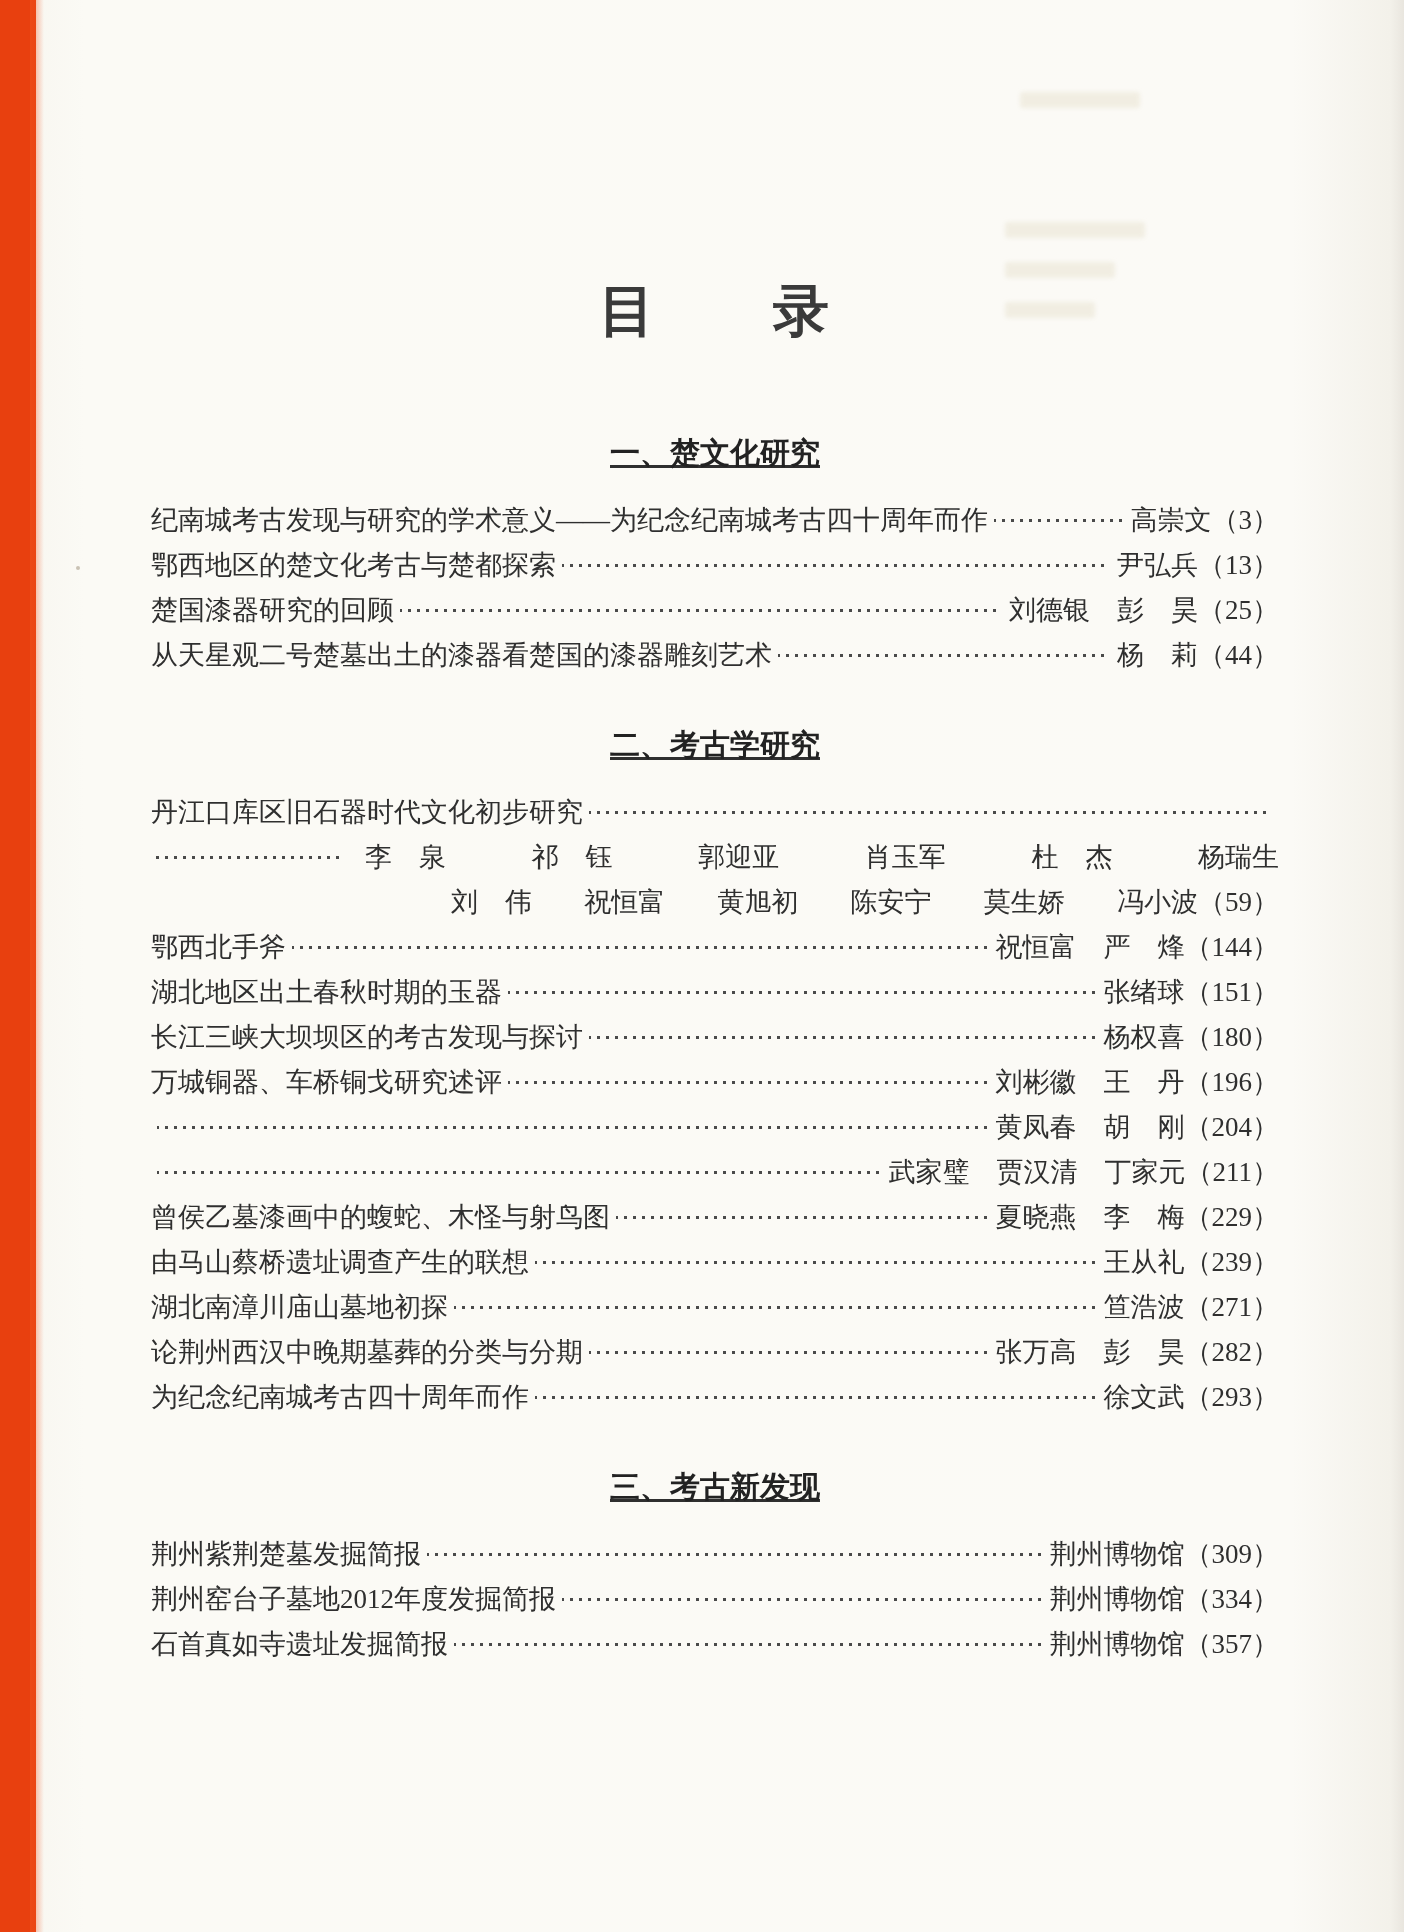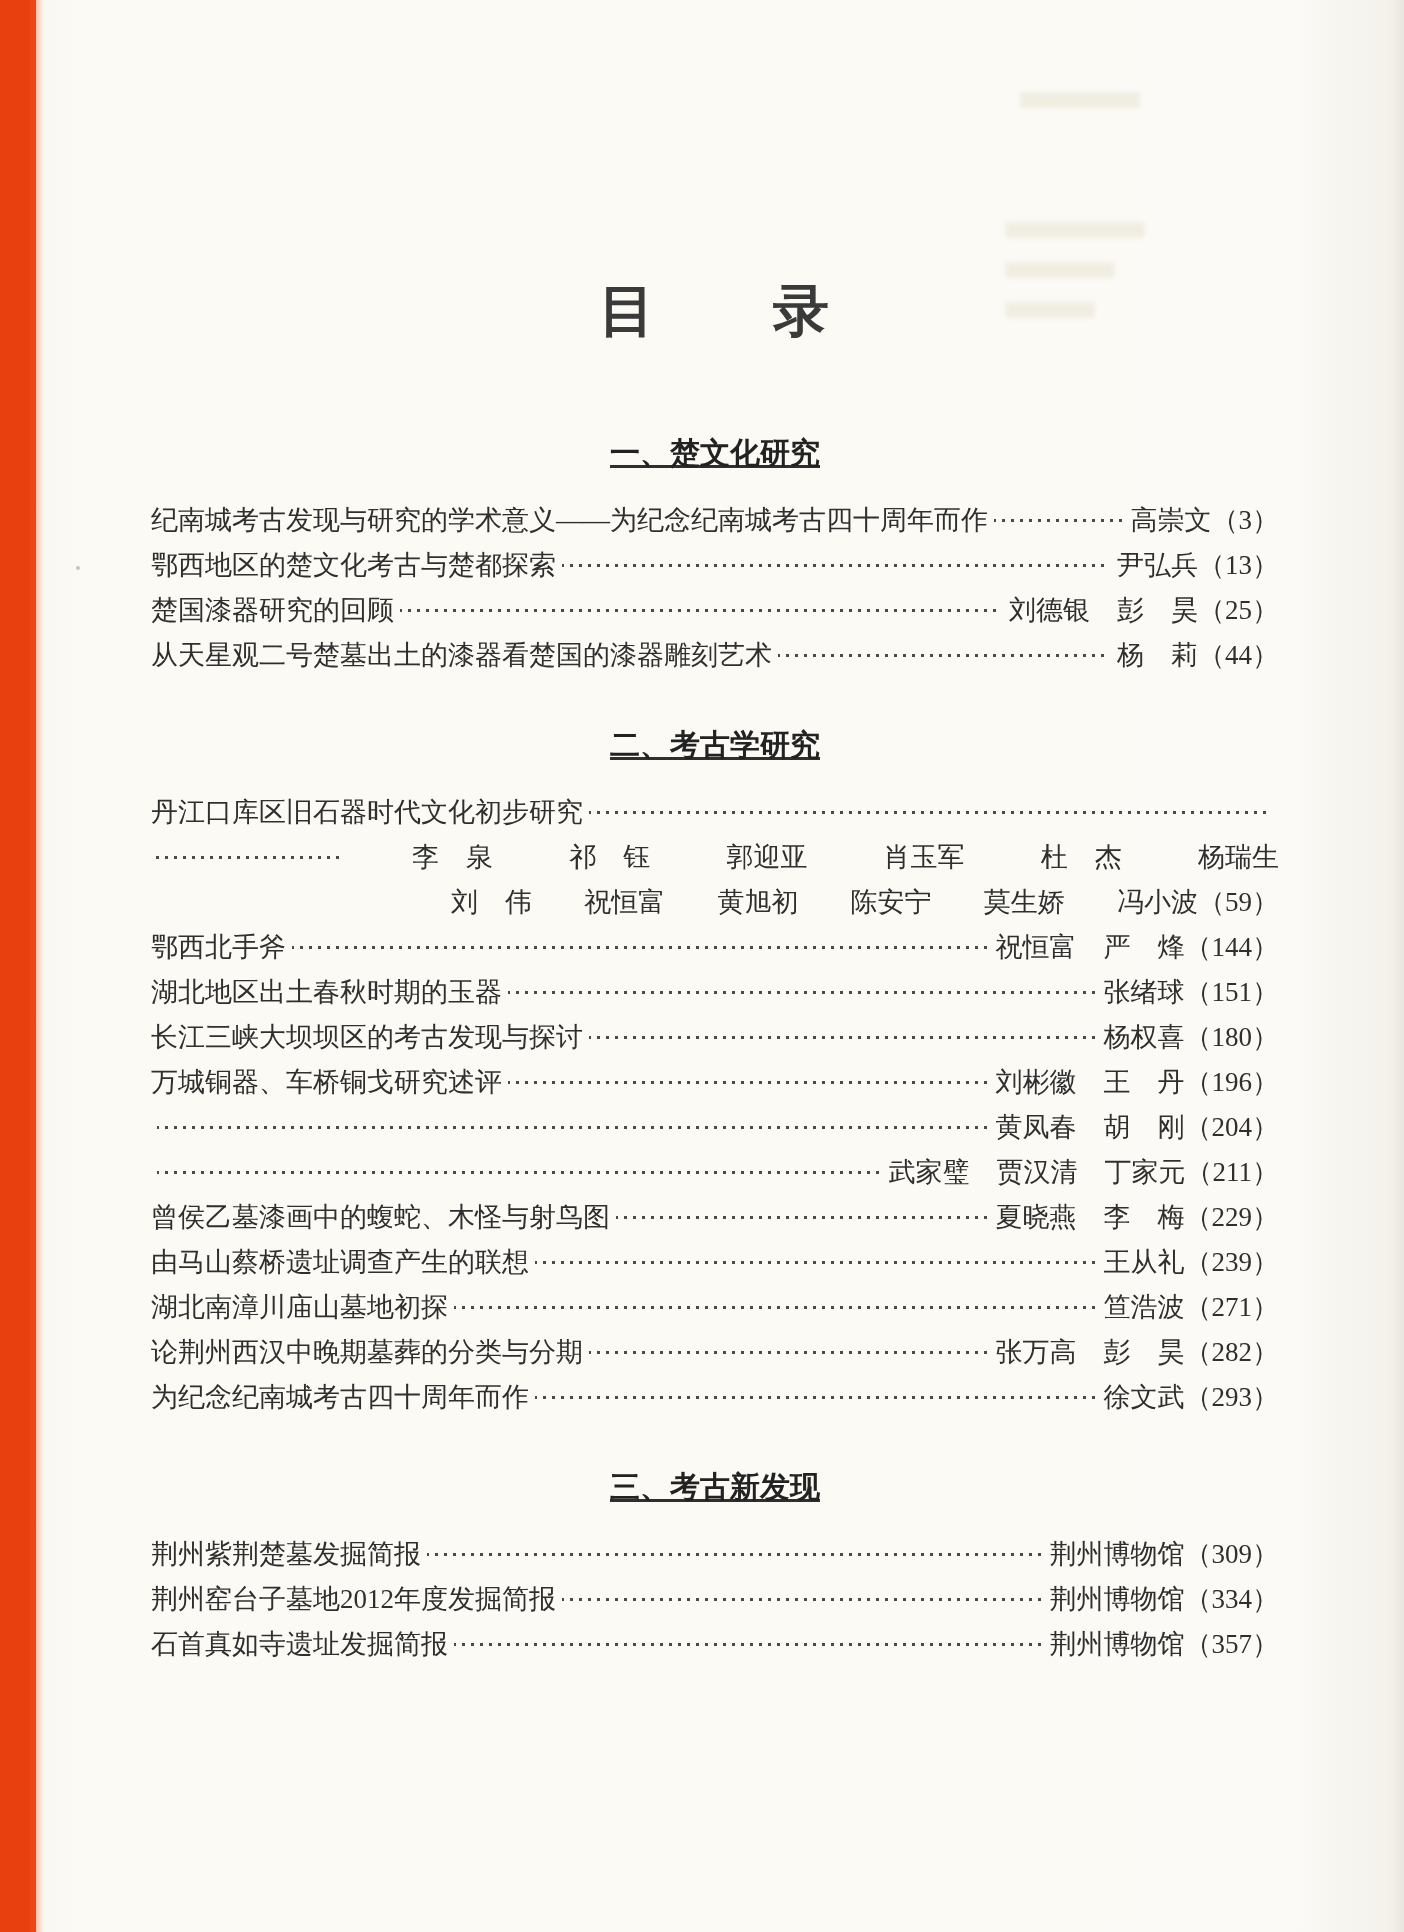--- a/index.html
+++ b/index.html
@@ -50,21 +50,21 @@
   .toc-row .tail{flex:0 0 auto;text-align:right;}
   .leader{
     flex:1 1 auto;height:45px;align-self:center;
     background-image:radial-gradient(circle,#4a4a4a 1.6px,transparent 1.8px);
     background-size:9px 45px;
     background-position:5px 58%;
     background-repeat:repeat-x;
     margin:0 8px 0 6px;
     min-width:12px;
   }
-  .cont-row{display:flex;align-items:baseline;line-height:45px;height:45px;white-space:nowrap;gap:47px;}
+  .cont-row{display:flex;align-items:baseline;line-height:45px;height:45px;white-space:nowrap;}
   .cont-row .leader-fixed{
     flex:0 0 188px;height:45px;align-self:center;
     background-image:radial-gradient(circle,#4a4a4a 1.6px,transparent 1.8px);
     background-size:9px 45px;background-position:2px 58%;background-repeat:repeat-x;
     margin-right:26px;
   }
   .cont-row .names{flex:1 1 auto;display:flex;justify-content:space-between;}
   .cont-row.indented{padding-left:300px;align-items:flex-end;}
   .ghost{position:absolute;filter:blur(2px);opacity:.5;pointer-events:none;}
   .ghost .gl{background:#e8e2cf;height:16px;border-radius:3px;margin-bottom:24px;}

